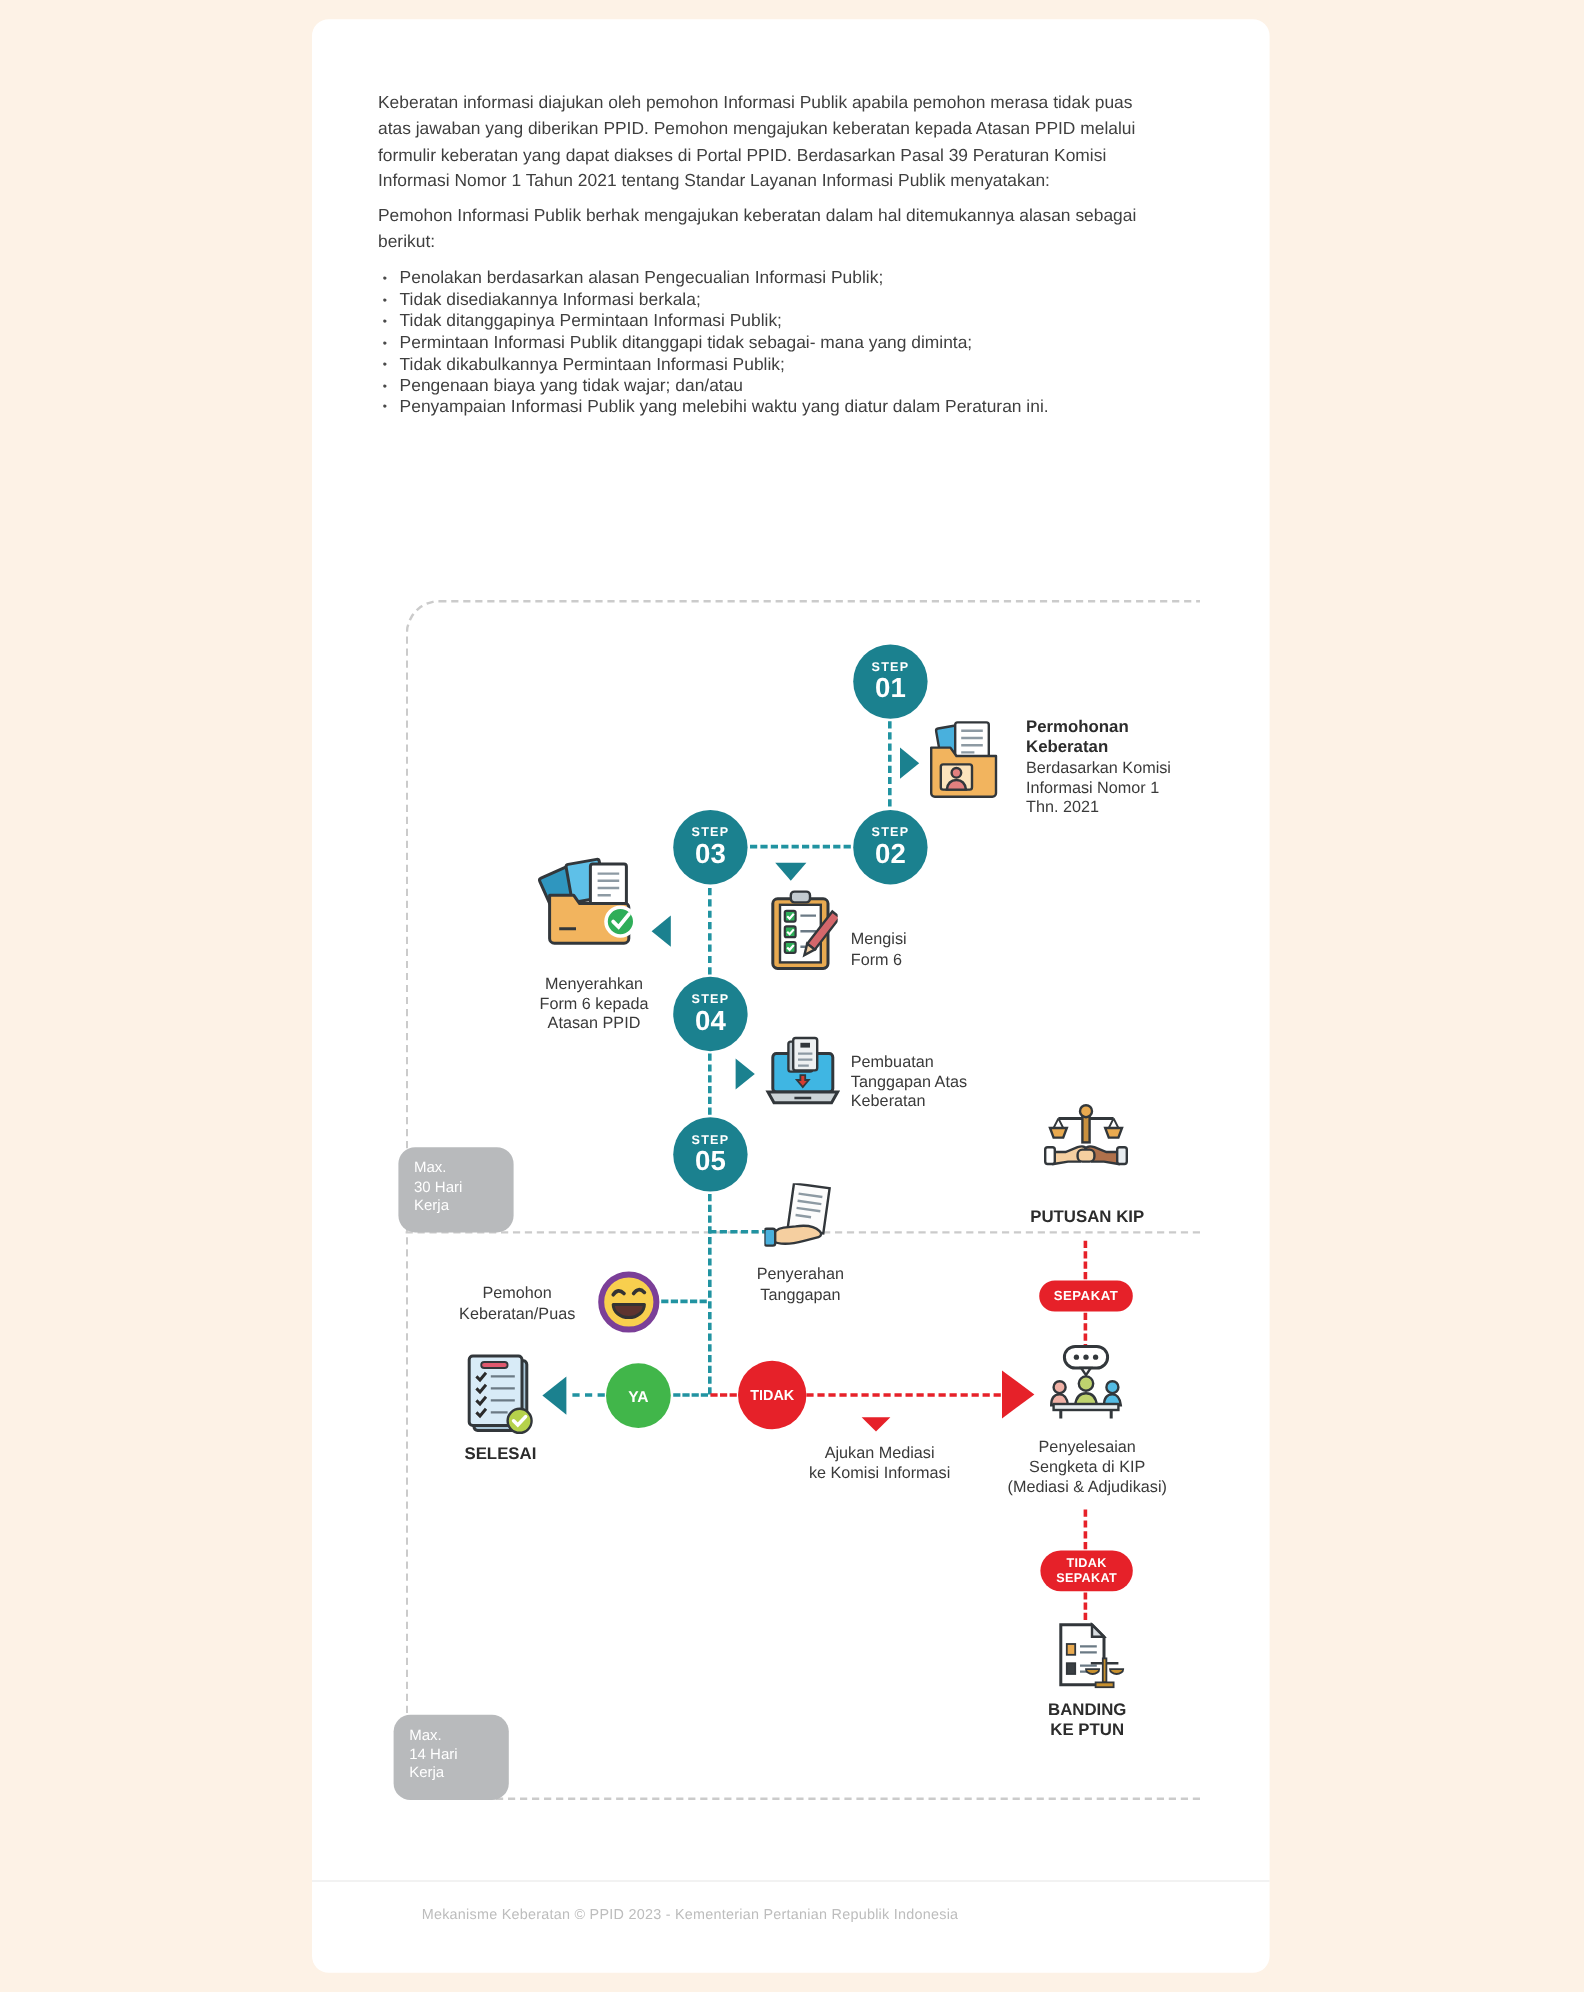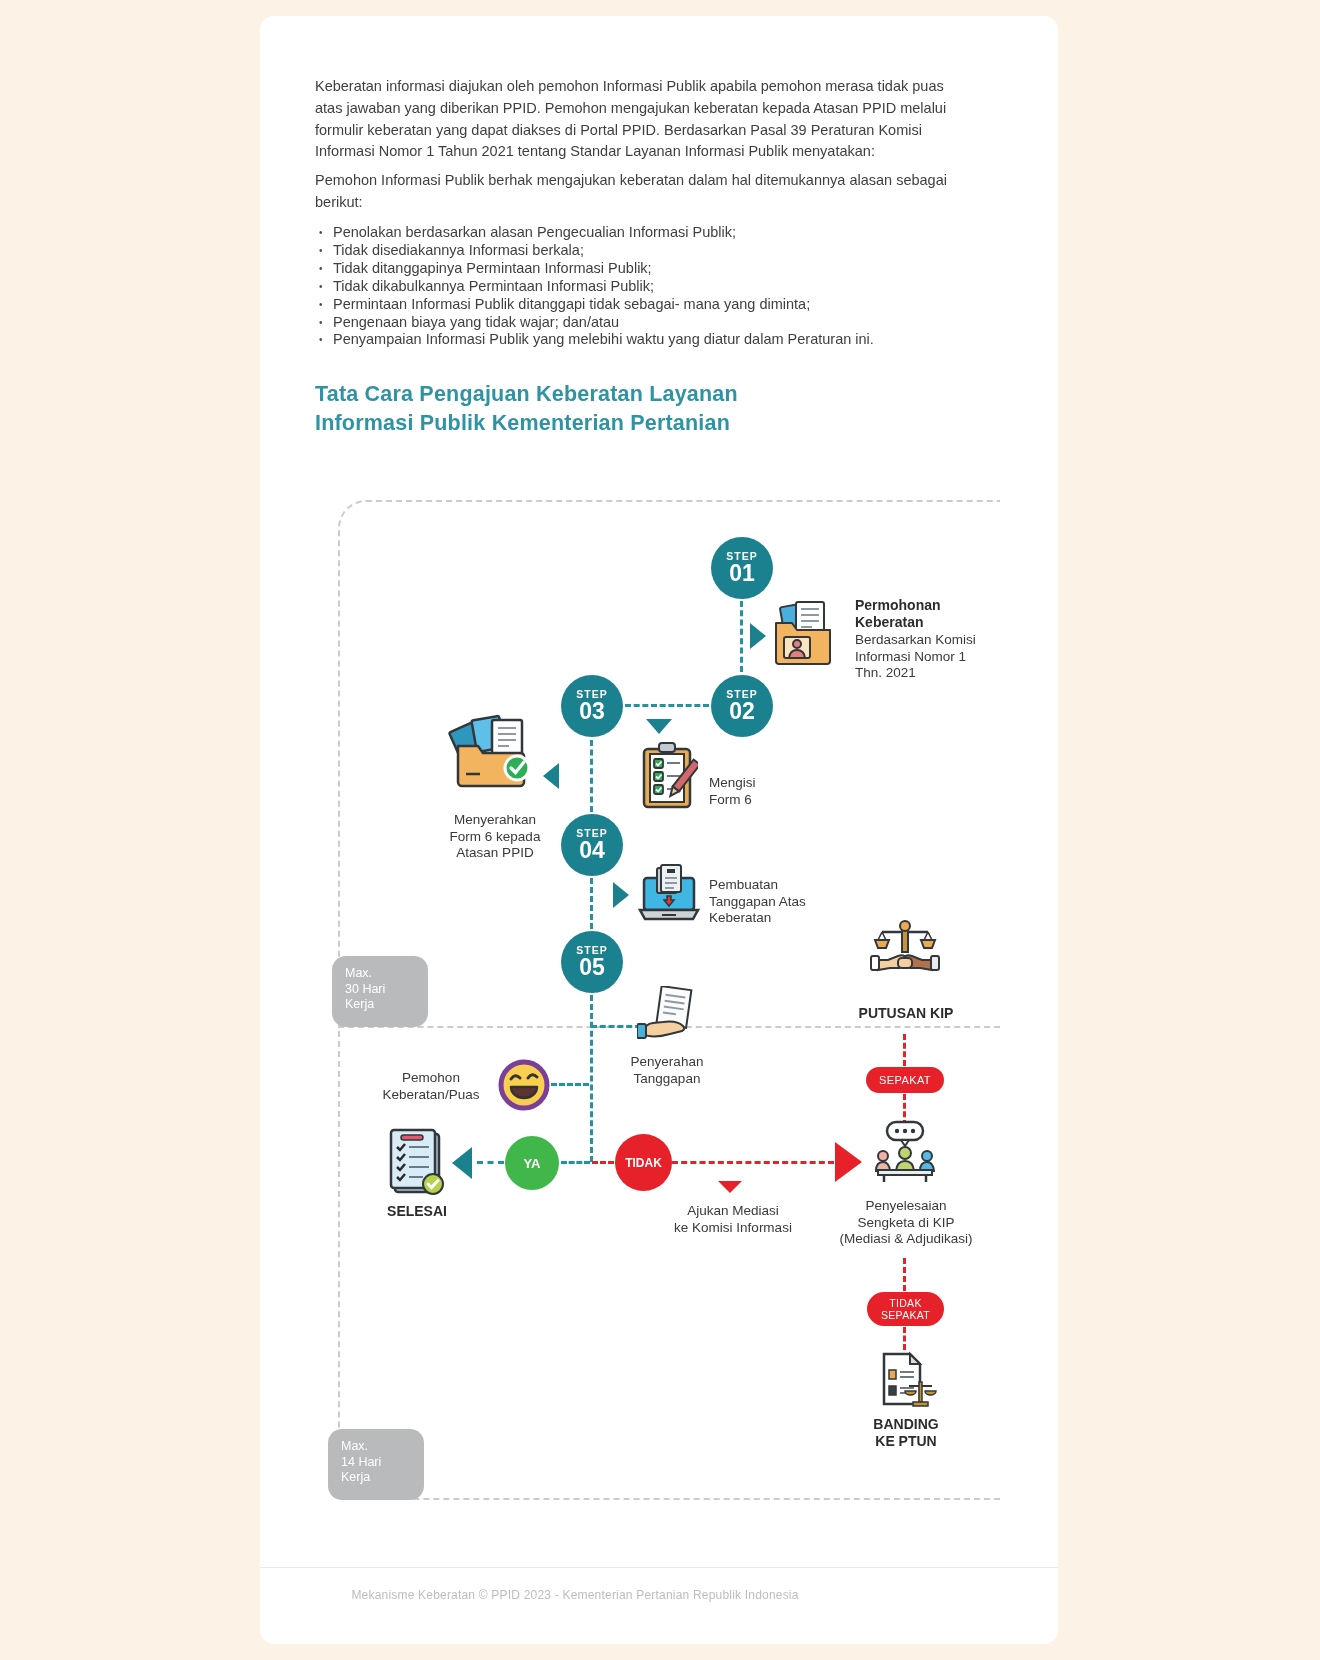--- a/index.html
+++ b/index.html
@@ -38,21 +38,21 @@
   .tri-l { border-top:13px solid transparent; border-bottom:13px solid transparent; border-right:16px solid var(--teal,#1b818f); }
   .tri-d { border-left:13px solid transparent; border-right:13px solid transparent; border-top:15px solid var(--teal,#1b818f); }
   .tri-l.big { border-top-width:16px; border-bottom-width:16px; border-right-width:20px; }
   .tri-r.redbig { border-top:20px solid transparent; border-bottom:20px solid transparent; border-left:27px solid var(--red,#e62129); }
   .tri-d.redsm { border-left:12px solid transparent; border-right:12px solid transparent; border-top:12px solid var(--red,#e62129); }
 
   .decision { position:absolute; border-radius:50%; color:#fff; font-weight:700; display:flex; align-items:center; justify-content:center; }
   .decision.yes { width:54px; height:54px; background:var(--green,#41b64a); font-size:13px; }
   .decision.no  { width:57px; height:57px; background:var(--red,#e62129); font-size:12px; }
 
-  .badge { position:absolute; background:var(--red,#e62129); color:#fff; font-weight:400; border-radius:17px;
+  .badge { position:absolute; background:var(--red,#e62129); color:#fff; font-weight:700; border-radius:17px;
     display:flex; align-items:center; justify-content:center; text-align:center; }
   .badge.one  { width:78px; height:26px; font-size:11px; letter-spacing:.4px; }
   .badge.two  { width:77px; height:34px; font-size:10.5px; line-height:12.5px; letter-spacing:.3px; }
 
   .lbl { position:absolute; font-size:13.5px; line-height:16.5px; color:var(--label,#3a3a3a); }
   .lbl.b { font-weight:700; color:#2c2c2c; font-size:14px; line-height:17px; }
   .center { text-align:center; }
 
   .icon { position:absolute; }
   .icon svg { width:100%; height:100%; display:block; }
@@ -66,28 +66,26 @@
 <div id="page">
   <div class="card"></div>
 
   <p class="para" style="top:76px">Keberatan informasi diajukan oleh pemohon Informasi Publik apabila pemohon merasa tidak puas atas jawaban yang diberikan PPID. Pemohon mengajukan keberatan kepada Atasan PPID melalui formulir keberatan yang dapat diakses di Portal PPID. Berdasarkan Pasal 39 Peraturan Komisi Informasi Nomor 1 Tahun 2021 tentang Standar Layanan Informasi Publik menyatakan:</p>
   <p class="para" style="top:170px">Pemohon Informasi Publik berhak mengajukan keberatan dalam hal ditemukannya alasan sebagai berikut:</p>
 
   <ul class="reasons">
     <li>Penolakan berdasarkan alasan Pengecualian Informasi Publik;</li>
     <li>Tidak disediakannya Informasi berkala;</li>
     <li>Tidak ditanggapinya Permintaan Informasi Publik;</li>
+    <li>Permintaan Informasi Publik ditanggapi tidak sebagai- mana yang diminta;</li>
     <li>Tidak dikabulkannya Permintaan Informasi Publik;</li>
-    <li>Permintaan Informasi Publik ditanggapi tidak sebagai- mana yang diminta;</li>
     <li>Pengenaan biaya yang tidak wajar; dan/atau</li>
     <li>Penyampaian Informasi Publik yang melebihi waktu yang diatur dalam Peraturan ini.</li>
   </ul>
 
-  <h1 class="heading pre">Tata Cara Pengajuan Keberatan Layanan
-Informasi Publik Kementerian Pertanian</h1>
 
   <div class="flow-frame"></div>
   <div class="flow-divider"></div>
 
   <div class="duration" style="left:332px;top:956px">Max.
 30 Hari
 Kerja</div>
   <div class="duration" style="left:328px;top:1429px">Max.
 14 Hari
 Kerja</div>

